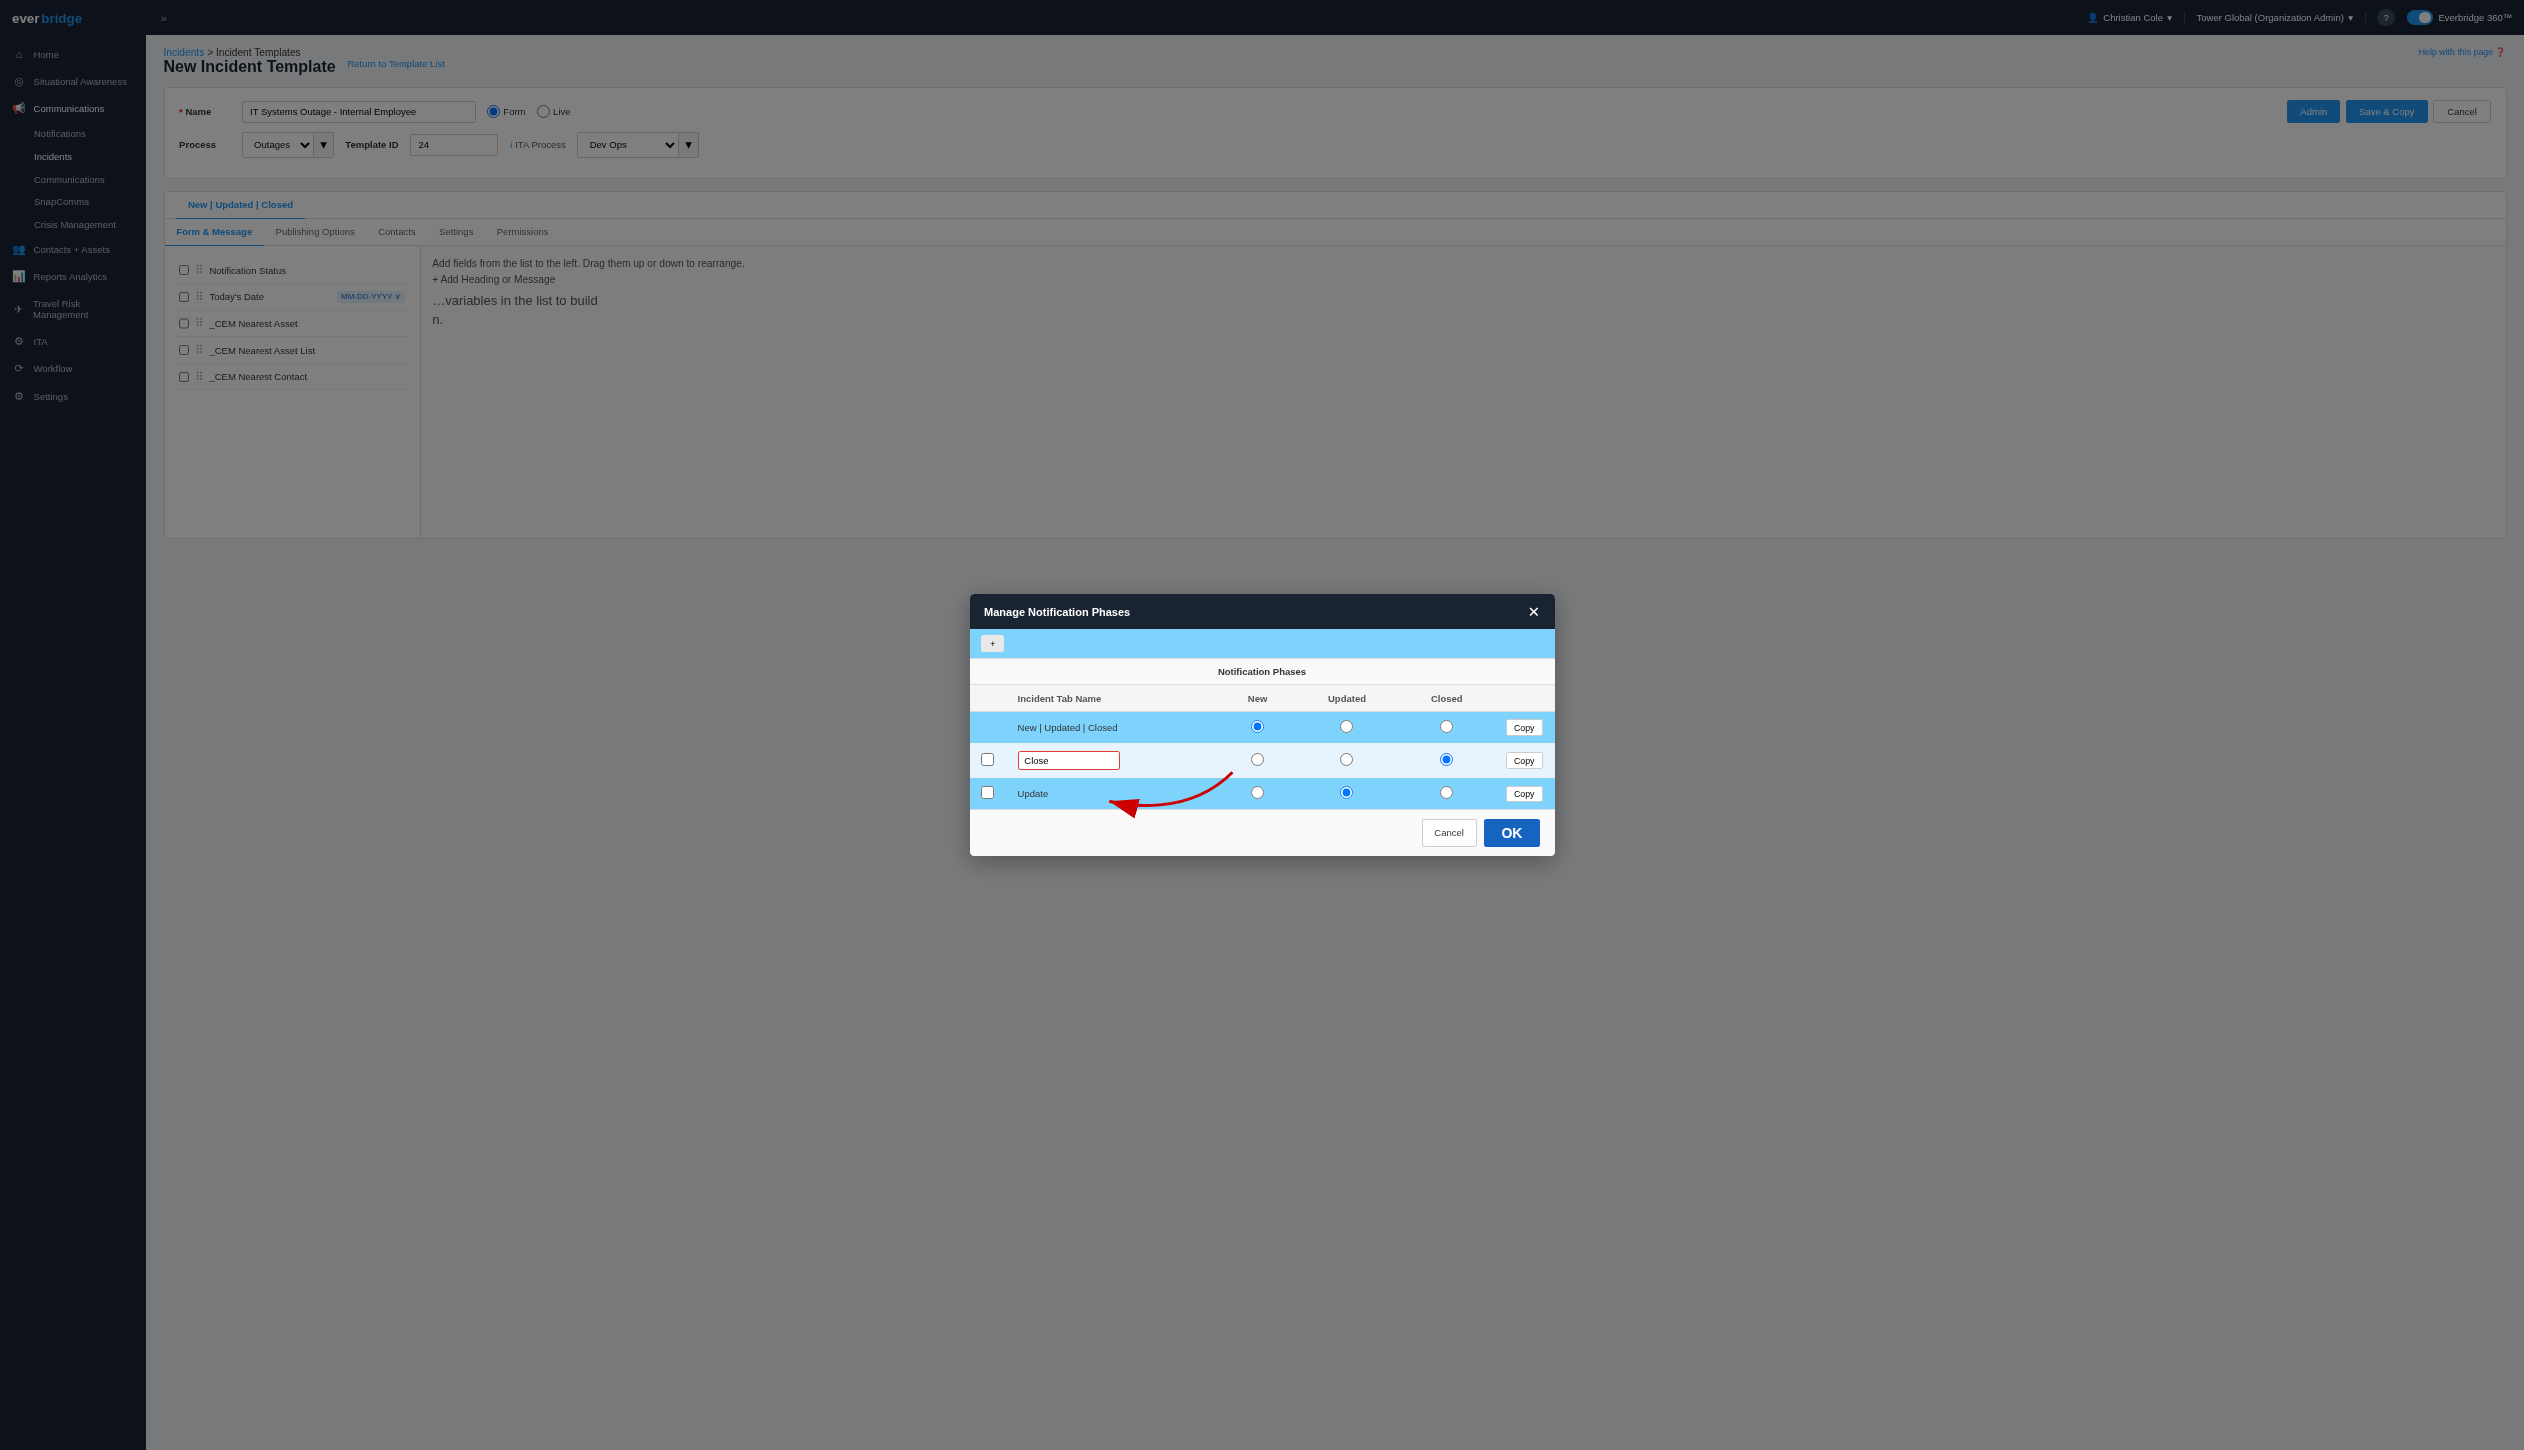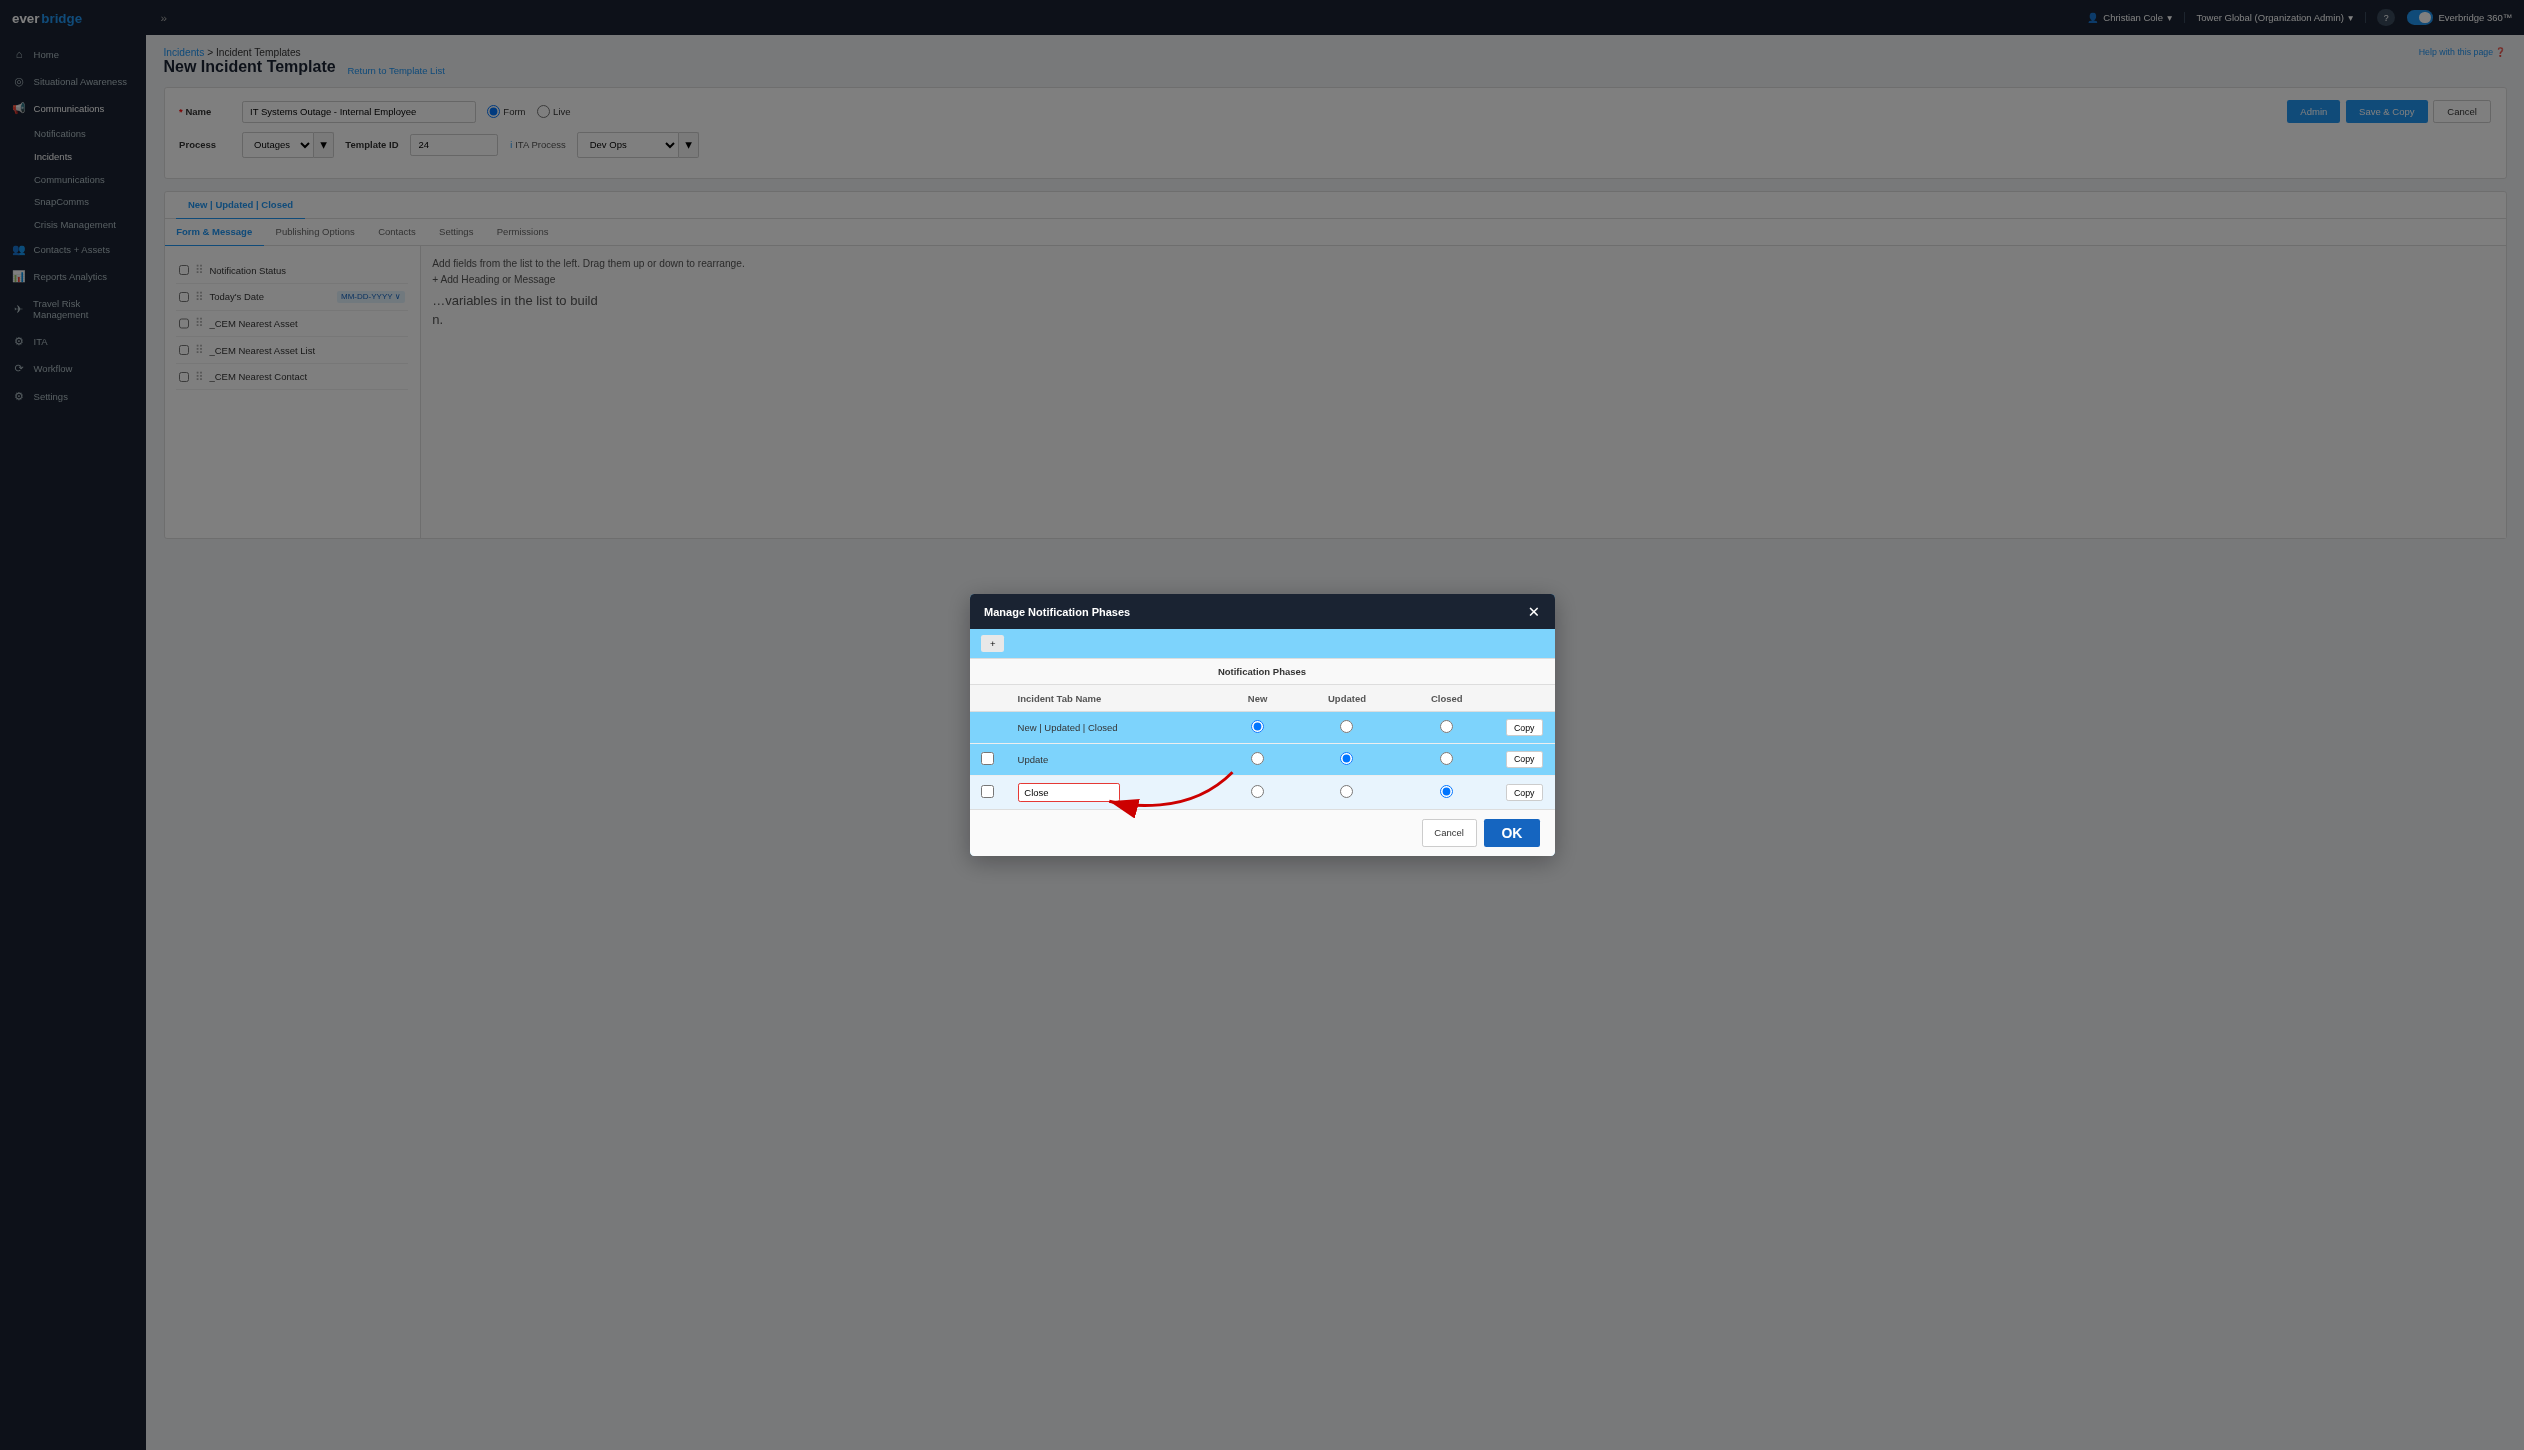--- a/index.html
+++ b/index.html
@@ -68,21 +68,21 @@
     .main-content {
       margin-left: 146px;
       flex: 1;
       background: #f0f2f5;
       overflow-y: auto;
       padding: 11.7px 17.5px;
     }
     .help-link { float: right; font-size: 8.8px; color: #2196F3; cursor: pointer; }
 
     
-    .page-header { display: flex; align-items: flex-end; gap: 11.7px; margin-bottom: 11.7px; }
+    .page-header { display: flex; align-items: flex-start; gap: 11.7px; margin-bottom: 11.7px; }
     .page-title { font-size: 16px; font-weight: 600; color: #1a2332; }
     .return-link { color: #2196F3; font-size: 9.5px; cursor: pointer; text-decoration: none; }
 
     
     .template-form { background: #fff; border: 0.7px solid #ddd; border-radius: 2.9px; padding: 11.7px 14.6px; margin-bottom: 11.7px; }
     .form-row { display: flex; align-items: center; gap: 11.7px; margin-bottom: 8.8px; }
     .form-label { font-size: 9.5px; font-weight: 600; min-width: 51px; }
     .form-label.required::before { content: '* '; color: red; }
     .form-input { border: 0.7px solid #ccc; border-radius: 2.2px; padding: 4.4px 7.3px; font-size: 9.5px; width: 205px; }
     .radio-group { display: flex; align-items: center; gap: 11.7px; }
@@ -415,54 +415,54 @@
               <input type="radio" name="phase-0" style="">
             </td>
             <td class="center">
               <input type="radio" name="phase-0" style="">
             </td>
             <td>
               <button style="background:#fff;border:0.7px solid #ccc;border-radius:2.2px;padding:2.2px 7.3px;font-size:8.8px;cursor:pointer;">Copy</button>
             </td>
           </tr>
 
+          <tr style="background:#e8f4fd;">
+            <td>
+              <input type="checkbox" style="">
+            </td>
+            <td>
+              <input class="tab-name-input" type="text" value="Close" style="">
+            </td>
+            <td class="center">
+              <input type="radio" name="phase-2" style="">
+            </td>
+            <td class="center">
+              <input type="radio" name="phase-2" style="">
+            </td>
+            <td class="center">
+              <input type="radio" name="phase-2" checked="" style="">
+            </td>
+            <td>
+              <button style="background:#fff;border:0.7px solid #ccc;border-radius:2.2px;padding:2.2px 7.3px;font-size:8.8px;cursor:pointer;">Copy</button>
+            </td>
+          </tr>
+
           <tr>
             <td>
               <input type="checkbox" style="">
             </td>
             <td>Update</td>
             <td class="center">
               <input type="radio" name="phase-1" style="">
             </td>
             <td class="center">
               <input type="radio" name="phase-1" checked="" style="">
             </td>
             <td class="center">
               <input type="radio" name="phase-1" style="">
-            </td>
-            <td>
-              <button style="background:#fff;border:0.7px solid #ccc;border-radius:2.2px;padding:2.2px 7.3px;font-size:8.8px;cursor:pointer;">Copy</button>
-            </td>
-          </tr>
-
-          <tr style="background:#e8f4fd;">
-            <td>
-              <input type="checkbox" style="">
-            </td>
-            <td>
-              <input class="tab-name-input" type="text" value="Close" style="">
-            </td>
-            <td class="center">
-              <input type="radio" name="phase-2" style="">
-            </td>
-            <td class="center">
-              <input type="radio" name="phase-2" style="">
-            </td>
-            <td class="center">
-              <input type="radio" name="phase-2" checked="" style="">
             </td>
             <td>
               <button style="background:#fff;border:0.7px solid #ccc;border-radius:2.2px;padding:2.2px 7.3px;font-size:8.8px;cursor:pointer;">Copy</button>
             </td>
           </tr>
         </tbody>
       </table>
 
       <div style="position:relative;height:0;overflow:visible;">
         <svg style="position:absolute;left:73px;top:-44px;width:205px;height:58px;pointer-events:none;overflow:visible;" viewBox="0 0 280 80" width="205" height="58">

